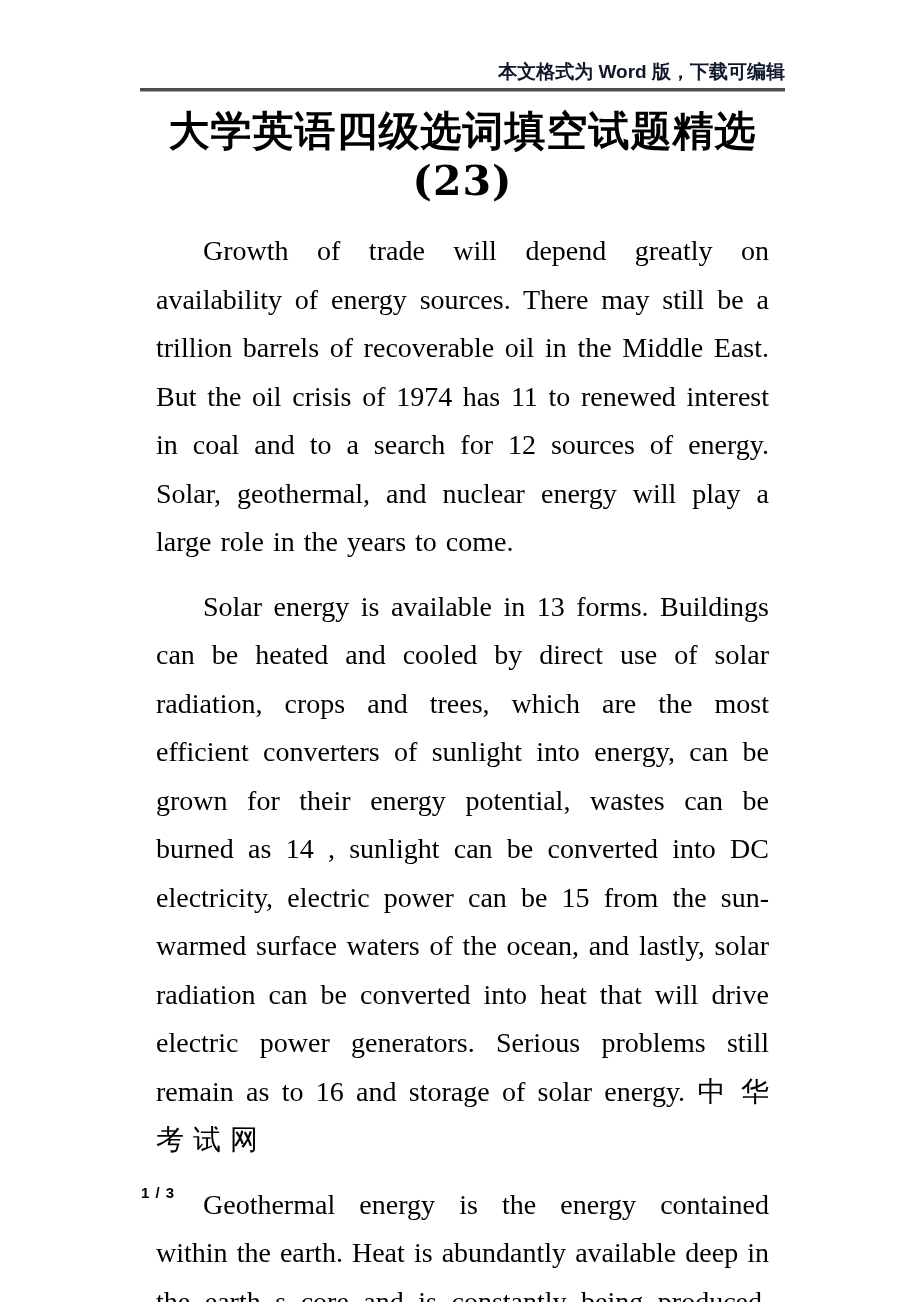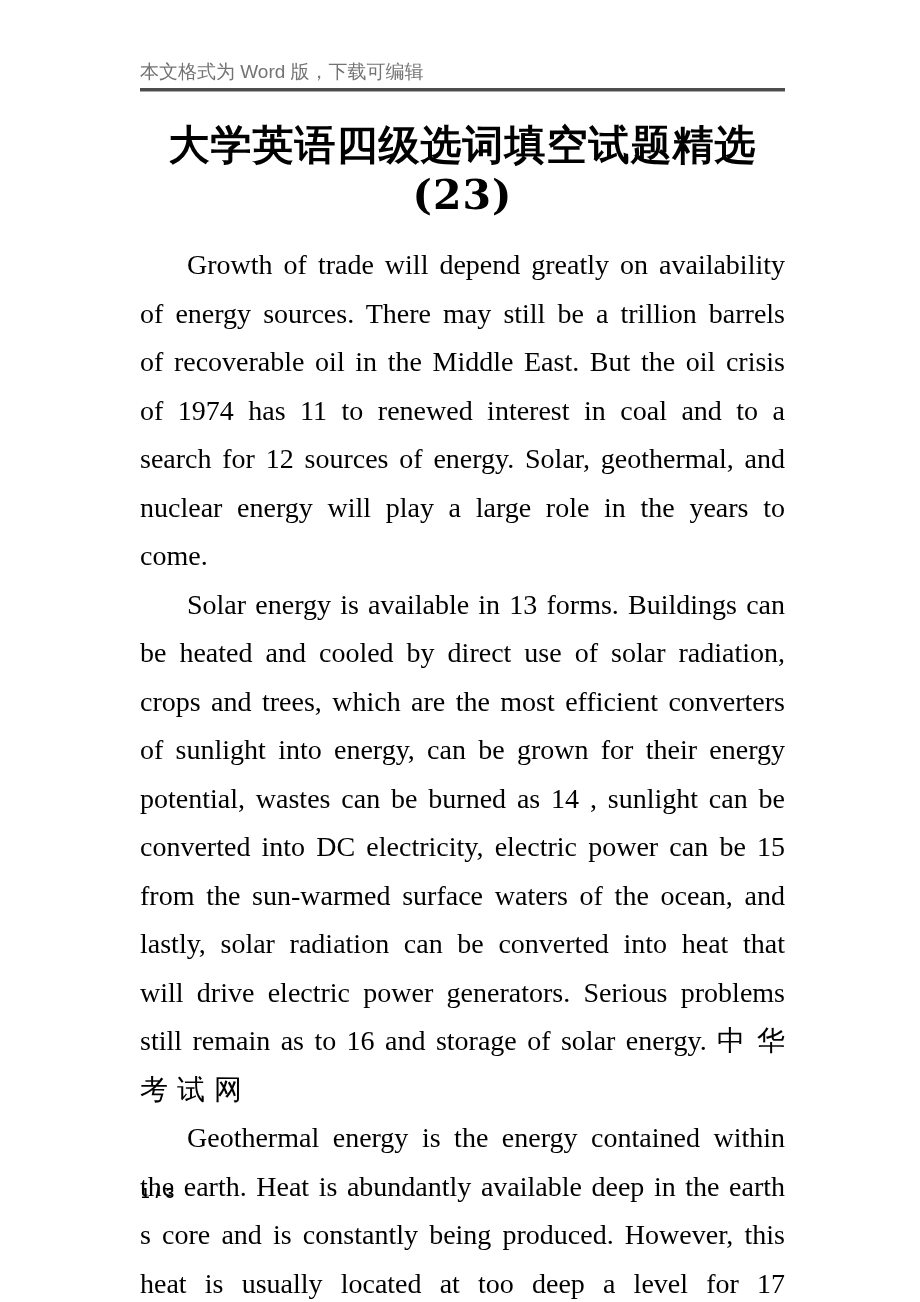--- a/index.html
+++ b/index.html
@@ -15,46 +15,47 @@
     position: relative;
     width: 920px;
     height: 1302px;
     overflow: hidden;
     background: #ffffff;
   }
   .content {
     padding: 60px 135px 0 140px; 
   }
   .notice {
-    color: #737373;
+    color: #0f172a;
     font-family: "Liberation Sans", sans-serif;
-    font-weight: normal;
+    font-weight: bold;
     font-size: 19px;
     line-height: 24px;
+    text-align: right;
   }
   .rule {
     margin-top: 4px;
     height: 3px;
     background: #4d4d4d;
     box-shadow: 0 1px 0 #aaaaaa;
   }
   .title {
-    margin: 29px 0 0 0;
+    margin: 15px 0 0 0;
     text-align: center;
     font-family: "DejaVu Serif", "Liberation Serif", serif;
     font-weight: bold;
     font-size: 41px;
     line-height: 50px;
     letter-spacing: 1px;
   }
   .body-text {
     margin-top: 21px;
   }
   .body-text p {
-    margin: 0;
+    margin: 16px;
     font-size: 28px;
     line-height: 48.5px;
     text-align: justify;
     text-indent: 47px;
     word-spacing: 2px;
   }
   .footer {
     position: absolute;
     left: 141px;
     top: 1184px;

